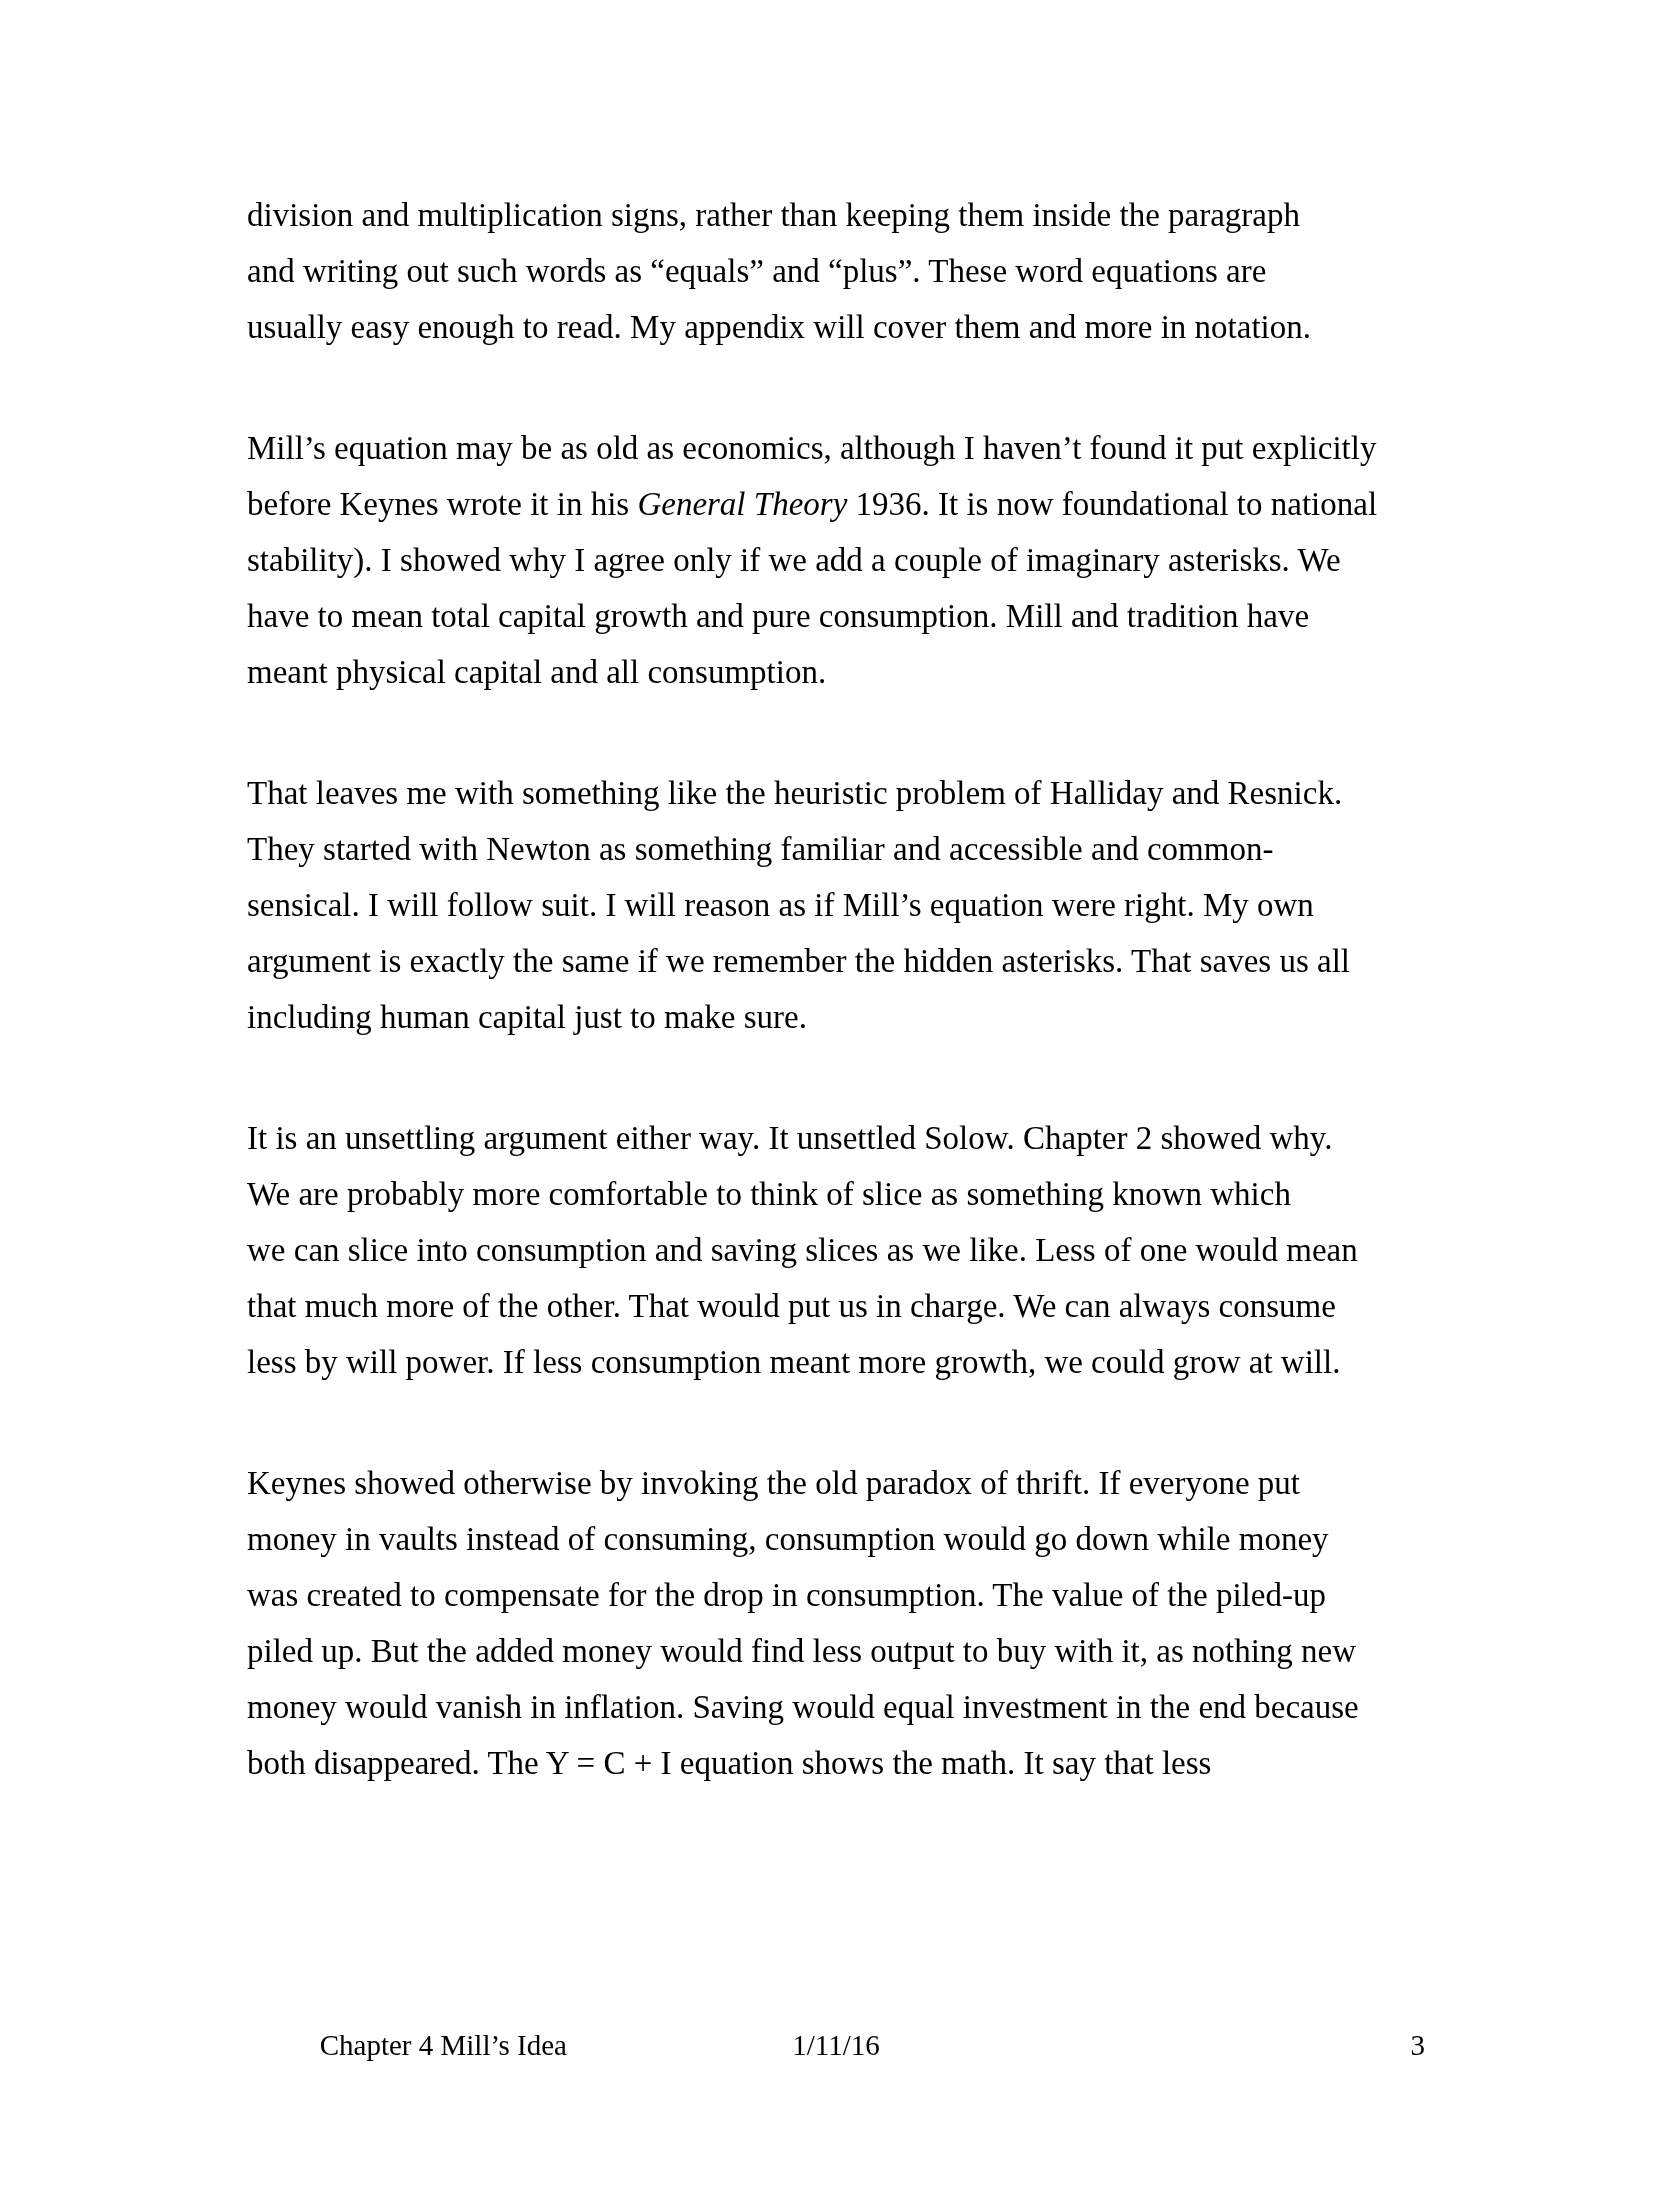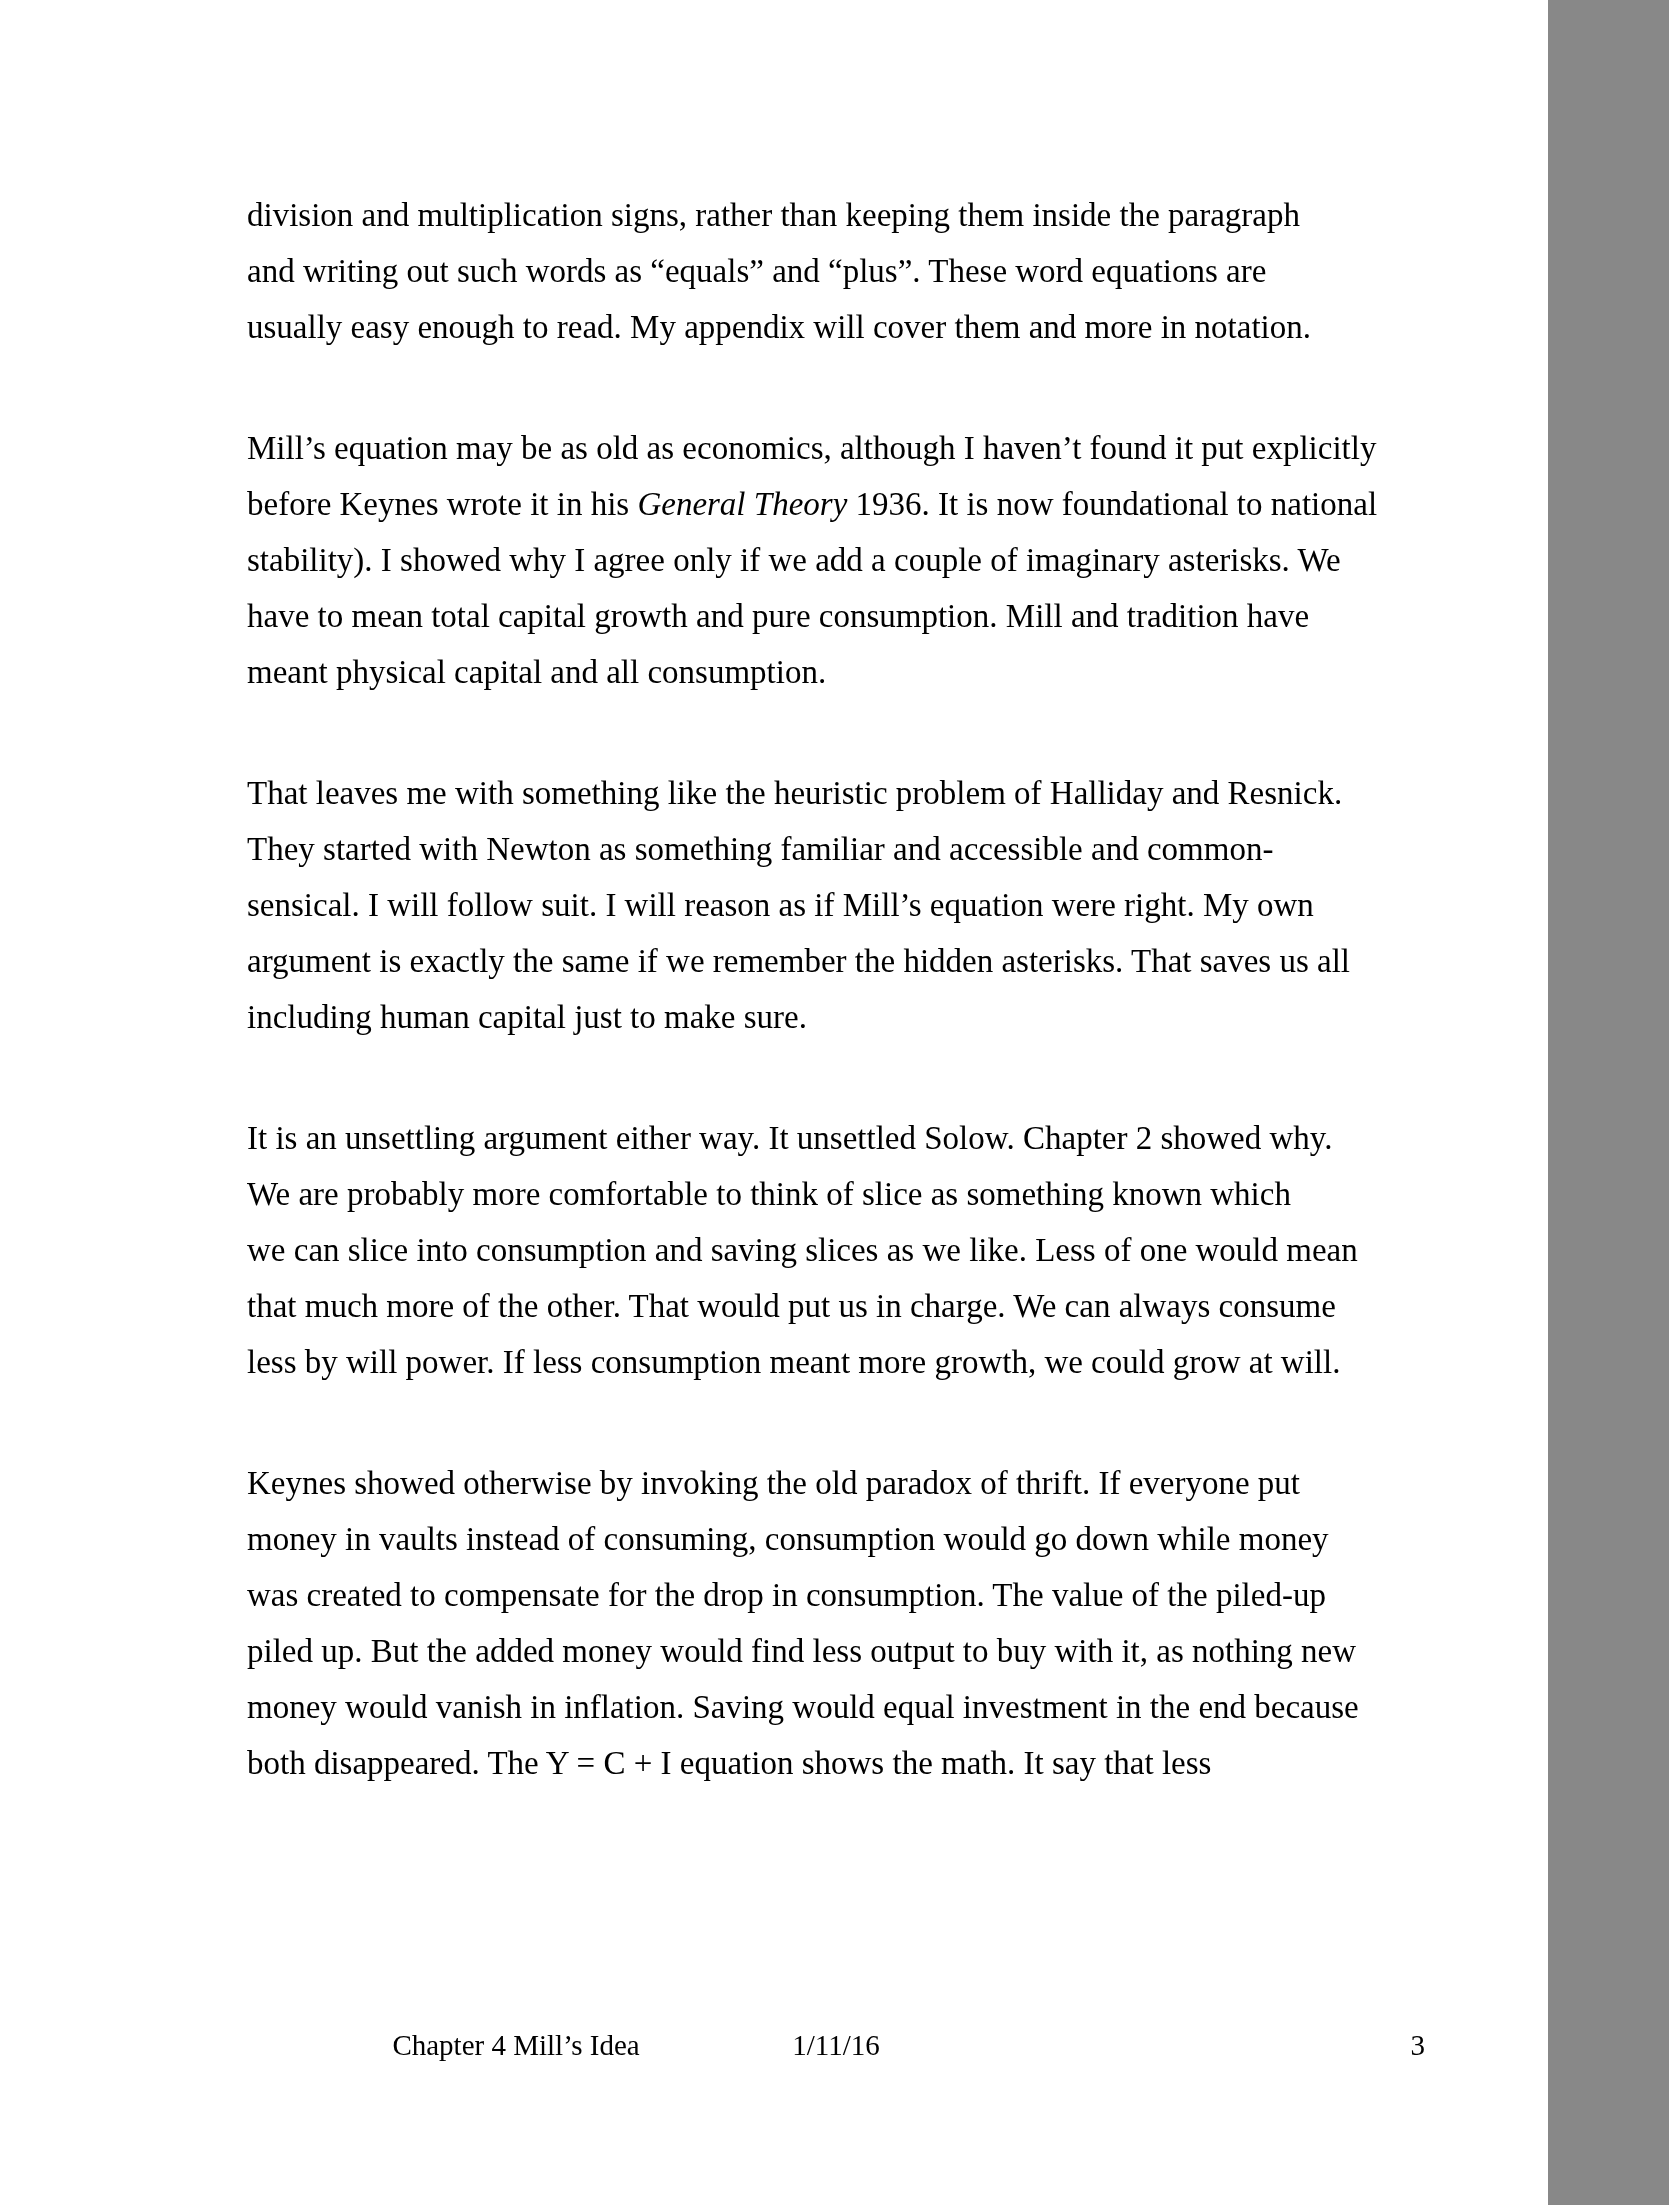--- a/index.html
+++ b/index.html
@@ -2,21 +2,21 @@
 <html style="font-size:10.5px"><head>
 <meta charset="utf-8">
 <style>
   html, body {
     margin: 0;
     padding: 0;
     background: #888;
   }
   .page {
     position: relative;
-    width: 1548px;
+    width: 1669px;
     height: 2205px;
     background: #ffffff;
     font-family: "Liberation Serif", "DejaVu Serif", serif;
     color: #000000;
     overflow: hidden;
   }
   .body-text {
     position: absolute;
     left: 247px;
     top: 187px;
@@ -44,21 +44,21 @@
     width: 1178px;
     display: flex;
     align-items: baseline;
     font-size: 29px;
     line-height: 39px;
   }
   .footer .col {
     flex: 1 1 0;
     white-space: nowrap;
   }
-  .footer .col.left   { text-align: right; }
+  .footer .col.left   { text-align: center; }
   .footer .col.center { text-align: center; }
   .footer .col.right  { text-align: right; }
   .watermark {
     position: absolute;
     right: 16.4px;
     top: 2158px;
     font-family: "Liberation Sans", "DejaVu Sans", sans-serif;
     font-size: 34px;
     line-height: 39px;
     color: #000000;

